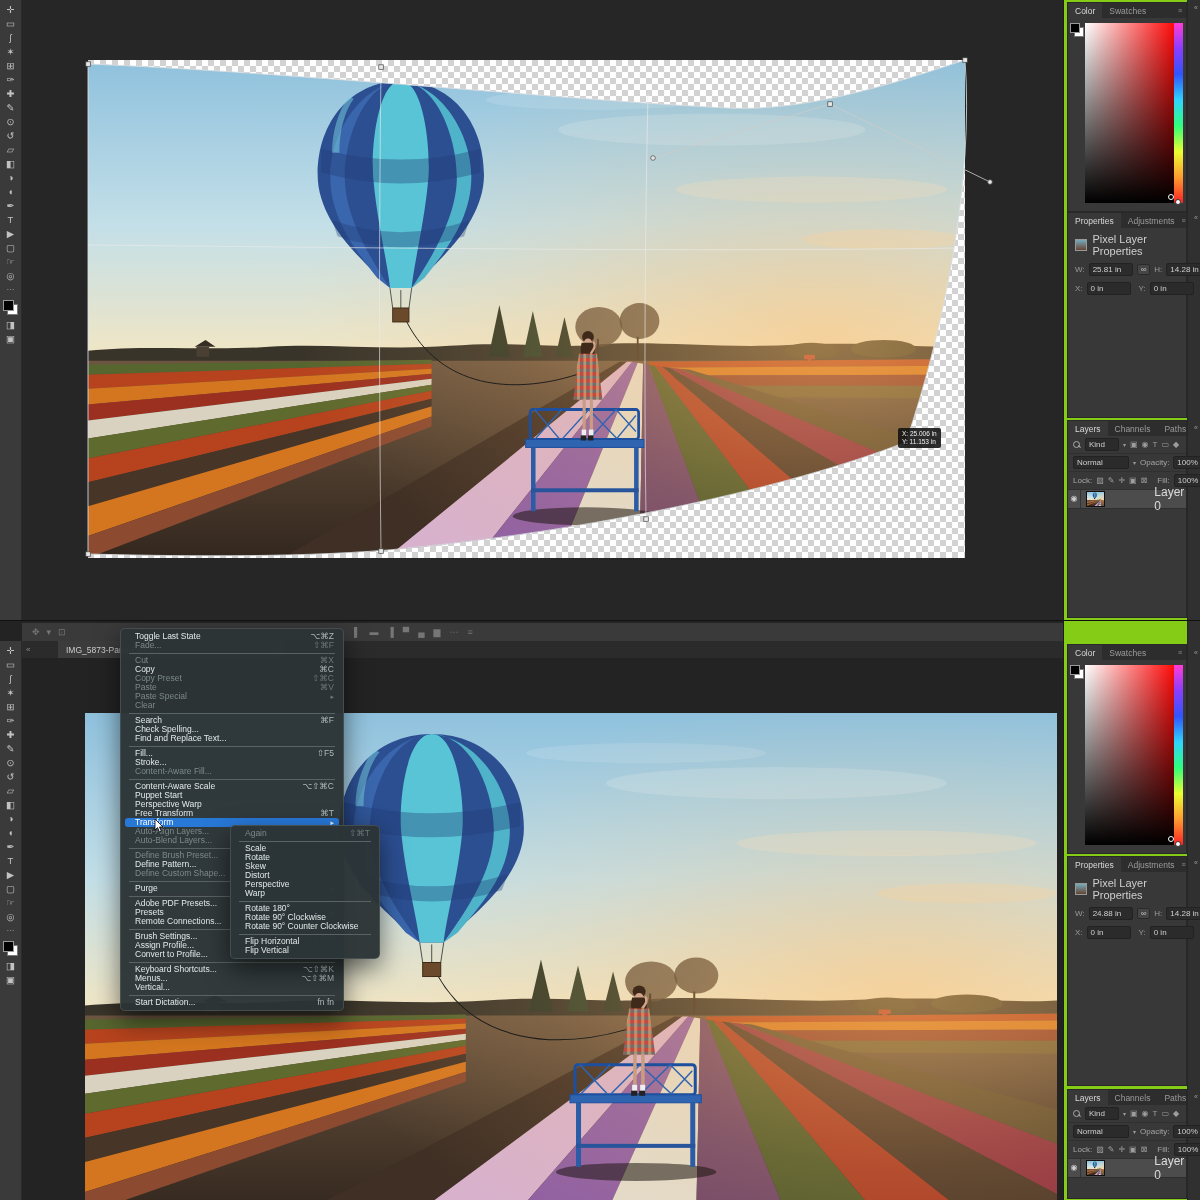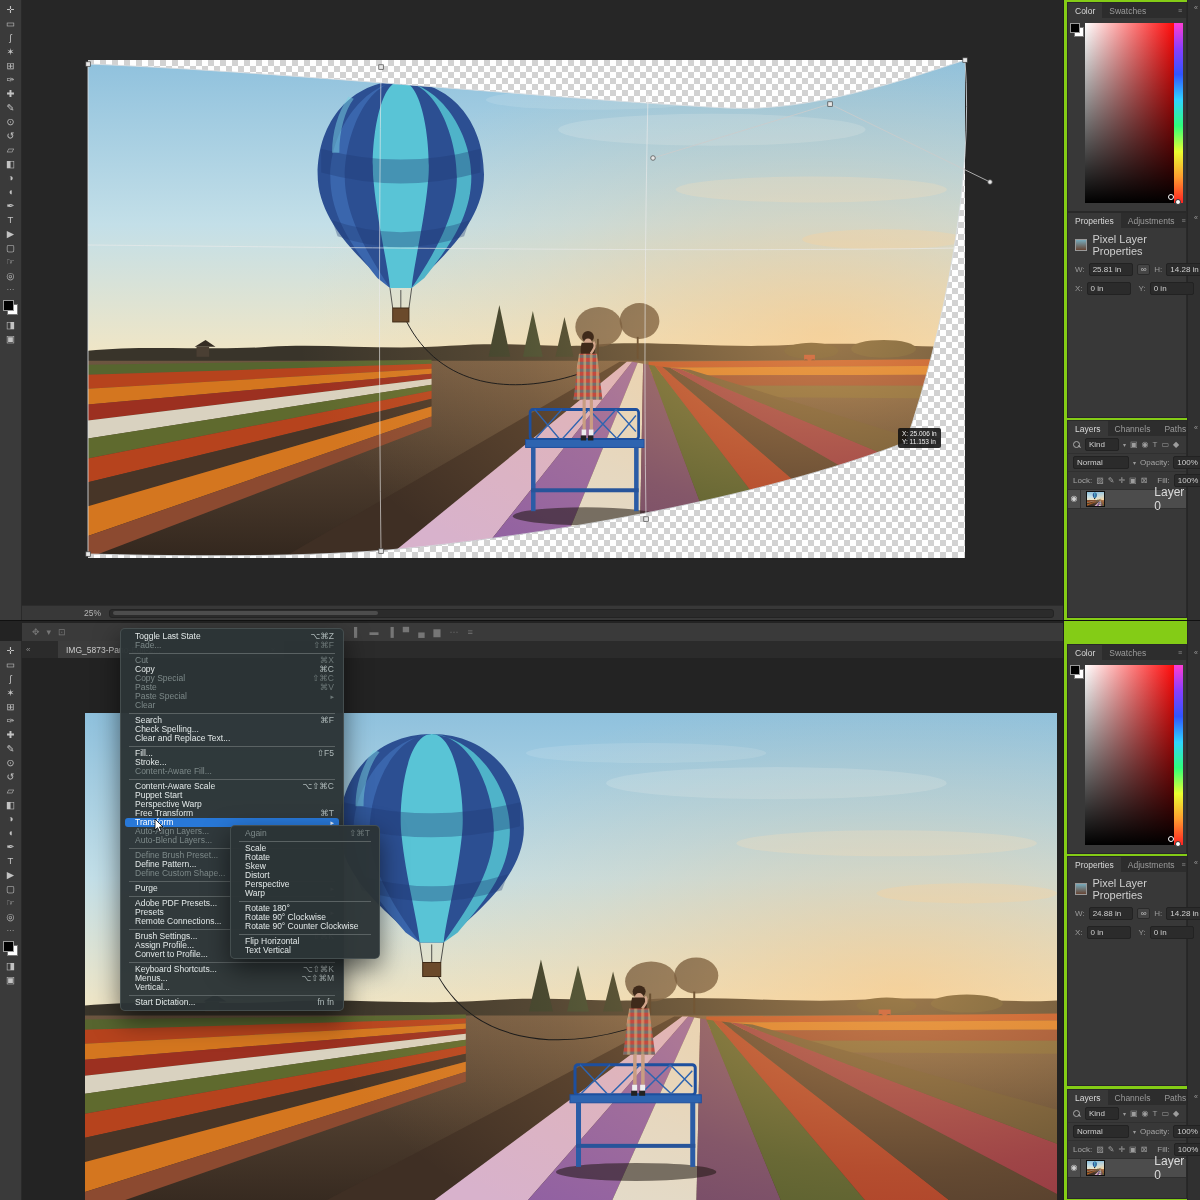--- a/index.html
+++ b/index.html
@@ -258,26 +258,20 @@
           <rect x="290.8" y="488.8" width="4.5" height="4.5"></rect>
           <rect x="-2.2" y="491.8" width="4.5" height="4.5"></rect>
         </g>
       </svg>
       <div class="wtip">
         <div>X: 25.006 in</div>
         <div>Y: 11.153 in</div>
       </div>
     </div>
 
-    <div class="status">
-      <span class="zoomtxt">25%</span>
-      <div class="track">
-        <div class="thumb"></div>
-      </div>
-    </div>
 
     <div class="dock">
       <div class="dockstrip">
         <span class="dchev" style="top:4px">«</span>
         <span class="dchev" style="top:214px">«</span>
         <span class="dchev" style="top:424px">«</span>
       </div>
 
       <div class="panel" style="top:2px;height:208px">
         <div class="ptabs">
@@ -433,21 +427,21 @@
           <span class="lab">Cut</span>
           <span class="sc">⌘X</span>
 
         </div>
         <div class="mi">
           <span class="lab">Copy</span>
           <span class="sc">⌘C</span>
 
         </div>
         <div class="mi disabled">
-          <span class="lab">Copy Special</span>
+          <span class="lab">Copy Preset</span>
           <span class="sc">⇧⌘C</span>
 
         </div>
         <div class="mi disabled">
           <span class="lab">Paste</span>
           <span class="sc">⌘V</span>
 
         </div>
         <div class="mi disabled">
           <span class="lab">Paste Special</span>
@@ -468,21 +462,21 @@
           <span class="lab">Search</span>
           <span class="sc">⌘F</span>
 
         </div>
         <div class="mi">
           <span class="lab">Check Spelling...</span>
           <span class="sc"></span>
 
         </div>
         <div class="mi">
-          <span class="lab">Clear and Replace Text...</span>
+          <span class="lab">Find and Replace Text...</span>
           <span class="sc"></span>
 
         </div>
         <div class="mi sep">
           
           
           
         </div>
         <div class="mi">
           <span class="lab">Fill...</span>
@@ -707,21 +701,21 @@
           
           
           
         </div>
         <div class="mi">
           <span class="lab">Flip Horizontal</span>
           <span class="sc"></span>
 
         </div>
         <div class="mi">
-          <span class="lab">Text Vertical</span>
+          <span class="lab">Flip Vertical</span>
           <span class="sc"></span>
 
         </div>
       </div>
 
     <div id="cursor" style="top: 198px;">
       <svg width="10" height="14" viewBox="0 0 10 14">
         <path d="M1,0 L1,11 L3.6,8.6 L5.4,13 L7.3,12.2 L5.5,8 L9,8 Z" fill="#fff" stroke="#000" stroke-width="0.8"></path>
       </svg>
     </div>

